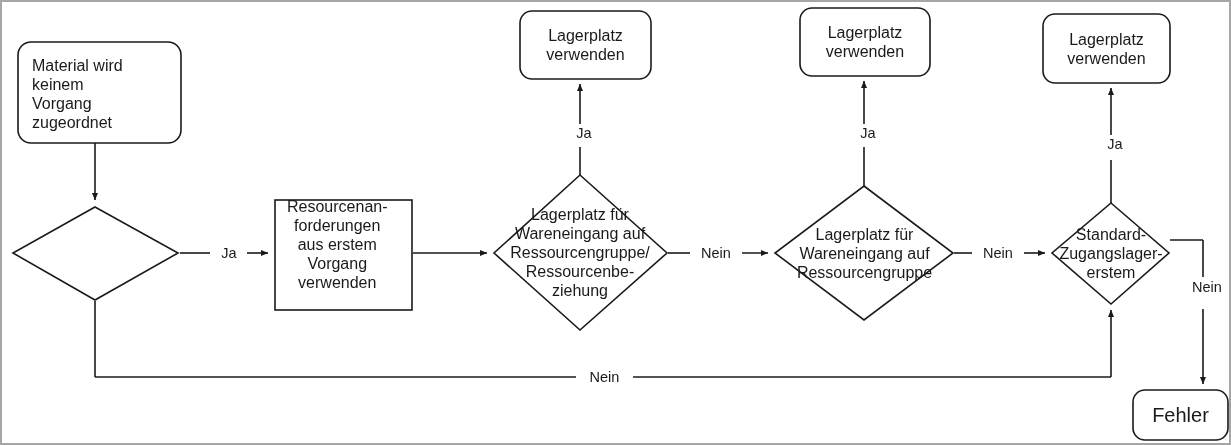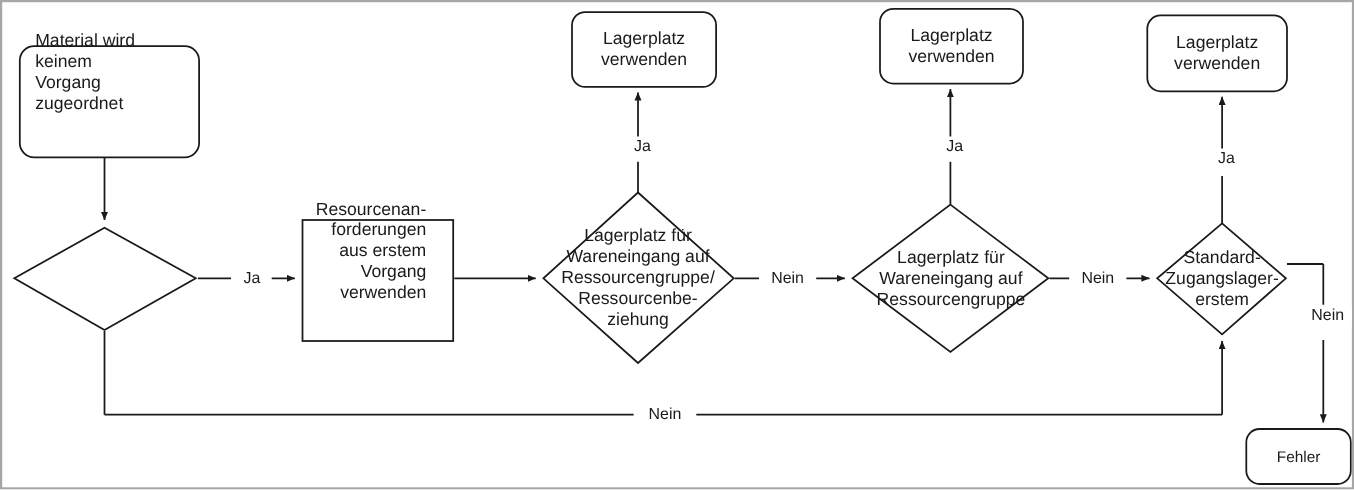--- a/index.html
+++ b/index.html
@@ -107,27 +107,27 @@
       <line x1="1201" y1="238" x2="1201" y2="275"></line>
       <line x1="1201" y1="307" x2="1201" y2="382" marker-end="url(#arrow)"></line>
 
       <line x1="93" y1="299" x2="93" y2="375"></line>
       <line x1="93" y1="375" x2="575" y2="375"></line>
       <line x1="622" y1="375" x2="1109" y2="375"></line>
       <line x1="1109" y1="375" x2="1109" y2="308" marker-end="url(#arrow)"></line>
     </g>
   </svg>
 
-  <div class="node-label" style="left:30px; top:24px; width:140px; height:80px; justify-content:flex-start; text-align:left;">Material wird
+  <div class="node-label" style="left:30px; top:52px; width:140px; height:80px; justify-content:flex-start; text-align:left;">Material wird
 keinem
 Vorgang
 zugeordnet</div>
 
 
-  <div class="node-label" style="left:285px; top:182px; width:120px; height:88px; justify-content:flex-start; text-align:right;">Resourcenan-
+  <div class="node-label" style="left:285px; top:198px; width:120px; height:88px; justify-content:flex-start; text-align:center;">Resourcenan-
 forderungen
 aus erstem
 Vorgang
 verwenden</div>
 
   <div class="node-label" style="left:488px; top:173px; width:180px; height:155px;">Lagerplatz für
 Wareneingang auf
 Ressourcengruppe/
 Ressourcenbe-
 ziehung</div>
@@ -142,21 +142,21 @@
 
   <div class="node-label" style="left:518px; top:9px; width:131px; height:68px;">Lagerplatz
 verwenden</div>
 
   <div class="node-label" style="left:798px; top:6px; width:130px; height:68px;">Lagerplatz
 verwenden</div>
 
   <div class="node-label" style="left:1041px; top:12px; width:127px; height:69px;">Lagerplatz
 verwenden</div>
 
-  <div class="node-label" style="left:1131px; top:388px; width:95px; height:50px; font-size:14px;">Fehler</div>
+  <div class="node-label" style="left:1131px; top:388px; width:95px; height:50px; font-size:20px;">Fehler</div>
 
   <div class="edge-label" style="left:209px; top:243px; width:28px;">Ja</div>
 
   <div class="edge-label" style="left:574px; top:367px; width:49px;">Nein</div>
 
   <div class="edge-label" style="left:564px; top:123px; width:28px;">Ja</div>
 
   <div class="edge-label" style="left:688px; top:243px; width:44px;">Nein</div>
 
   <div class="edge-label" style="left:848px; top:123px; width:28px;">Ja</div>

